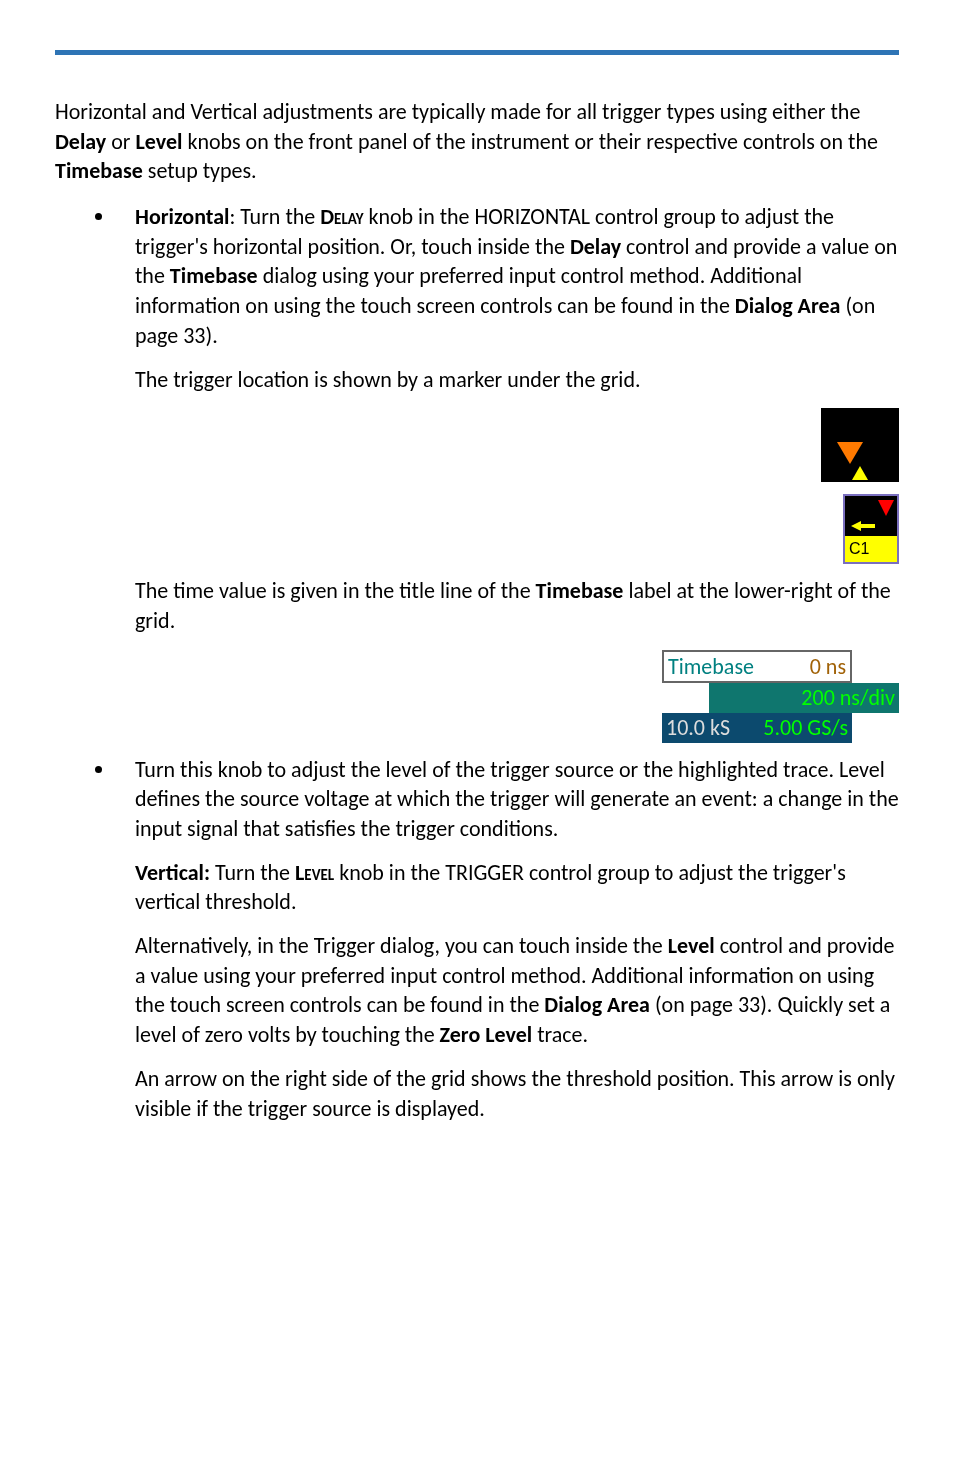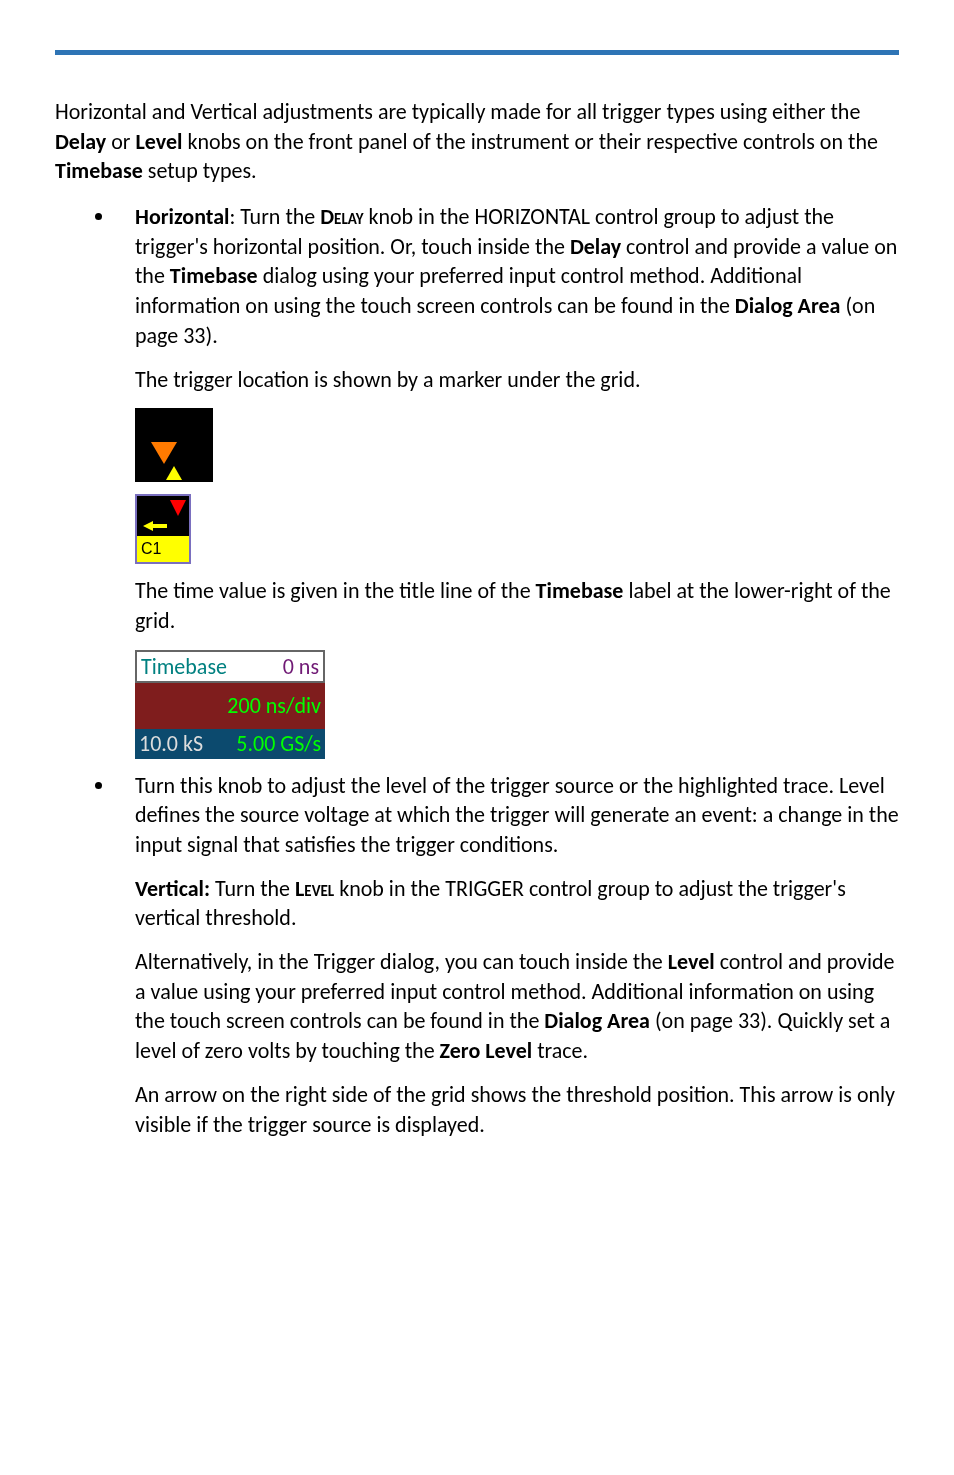--- a/index.html
+++ b/index.html
@@ -23,21 +23,21 @@
   .bullet-dot {
     position: absolute;
     left: 0;
     top: 0.5em;
     width: 7px;
     height: 7px;
     background: #000;
     border-radius: 50%;
   }
   .sub-para { margin-bottom: 14px; }
-  .fig { display: flex; justify-content: flex-start; margin: 10px 0 12px 0; }
+  .fig { display: flex; justify-content: flex-end; margin: 10px 0 12px 0; }
   b, strong { font-weight: 700; }
   .smallcaps { font-variant: small-caps; font-weight: 700; }
 
   
   .fig1-box {
     width: 78px; height: 74px;
     display: flex; flex-direction: column;
   }
   .fig1-top {
     flex: 1; background: #000;
@@ -104,25 +104,26 @@
     display:flex; align-items:center;
     padding-left:4px;
     font-family: Tahoma, Arial, sans-serif;
     font-size:16px; color:#000;
   }
   .tb-title {
     background:#fff; color:#008080; border:2px solid #666;
     display:flex; justify-content:space-between;
     width:190px; padding:0 4px;
   }
-  .tb-title .rv { color:#701a75; }
+  .tb-title .rv { color:#a16207; }
   .tb-row {
-    width:190px; background:#7f1d1d; color:#0f0;
+    width:190px; background:#0f766e; color:#0f0;
     display:flex; justify-content:space-between;
-    padding:8px 4px;
+    padding:0 4px;
+    margin-left:47px;
   }
   .tb-row .lt { color:#ccc; }
   .tb-row2 {
     width:190px; background:#0c4a6e;
     display:flex; justify-content:space-between;
     padding:0 4px;
   }
   .tb-row2 .lt { color:#ddd; }
   .tb-row2 .rt { color:#0f0; }
 </style>

